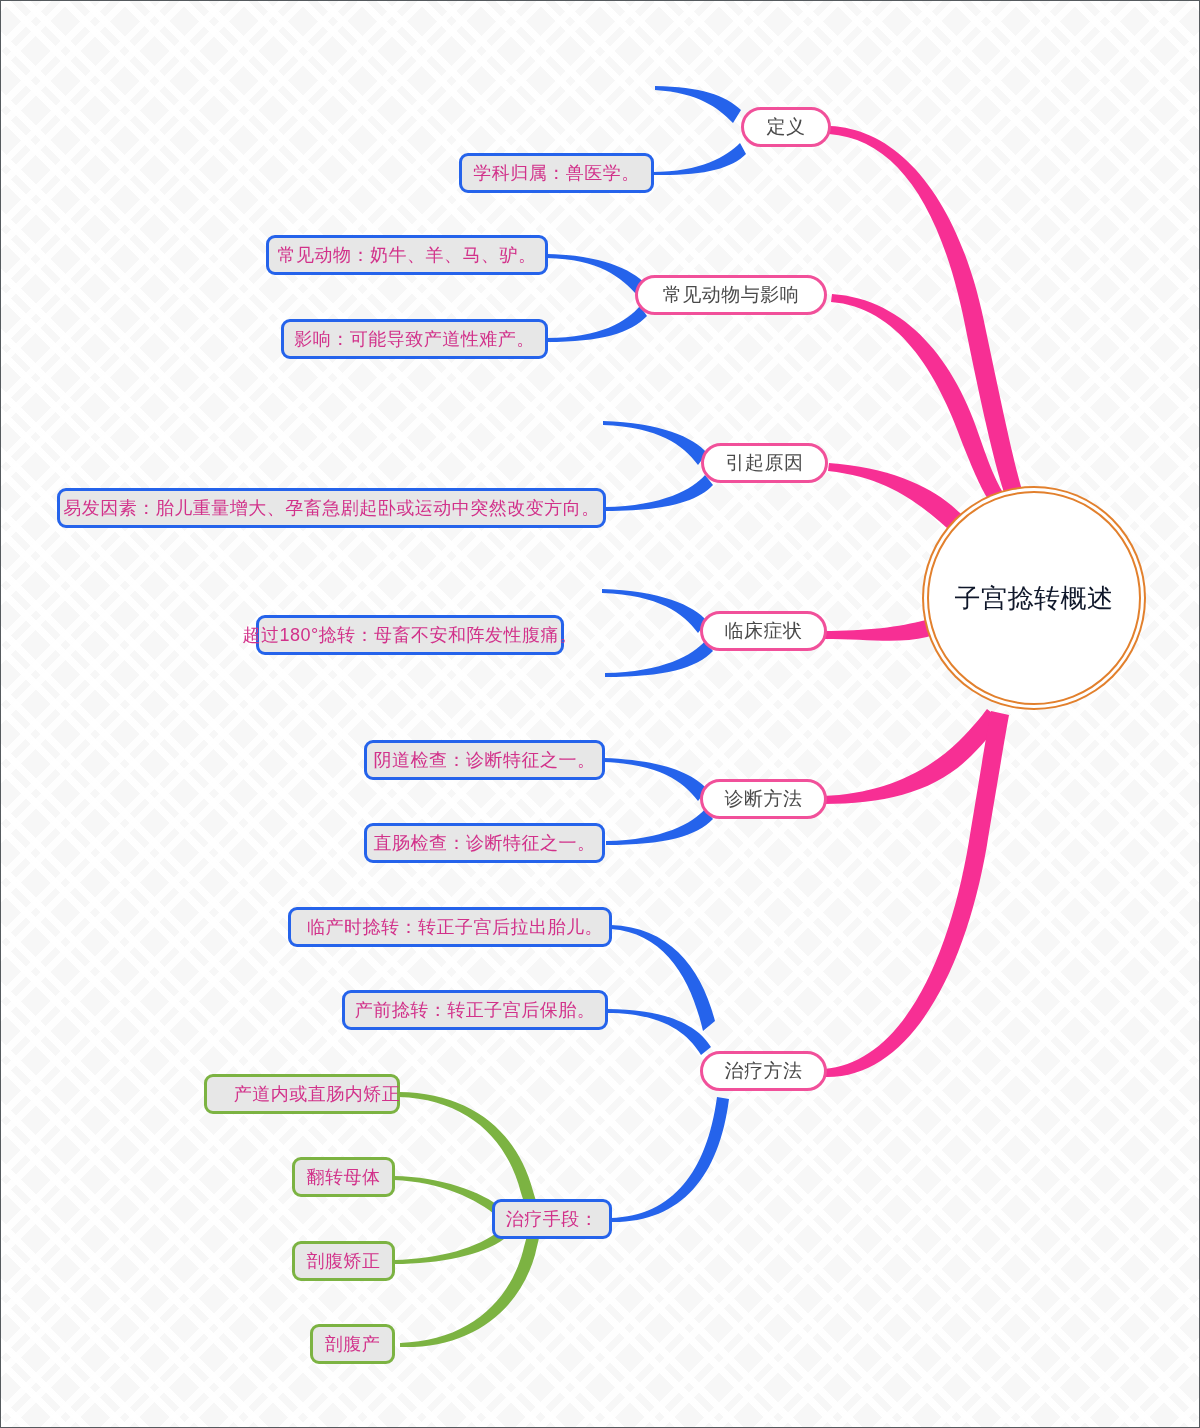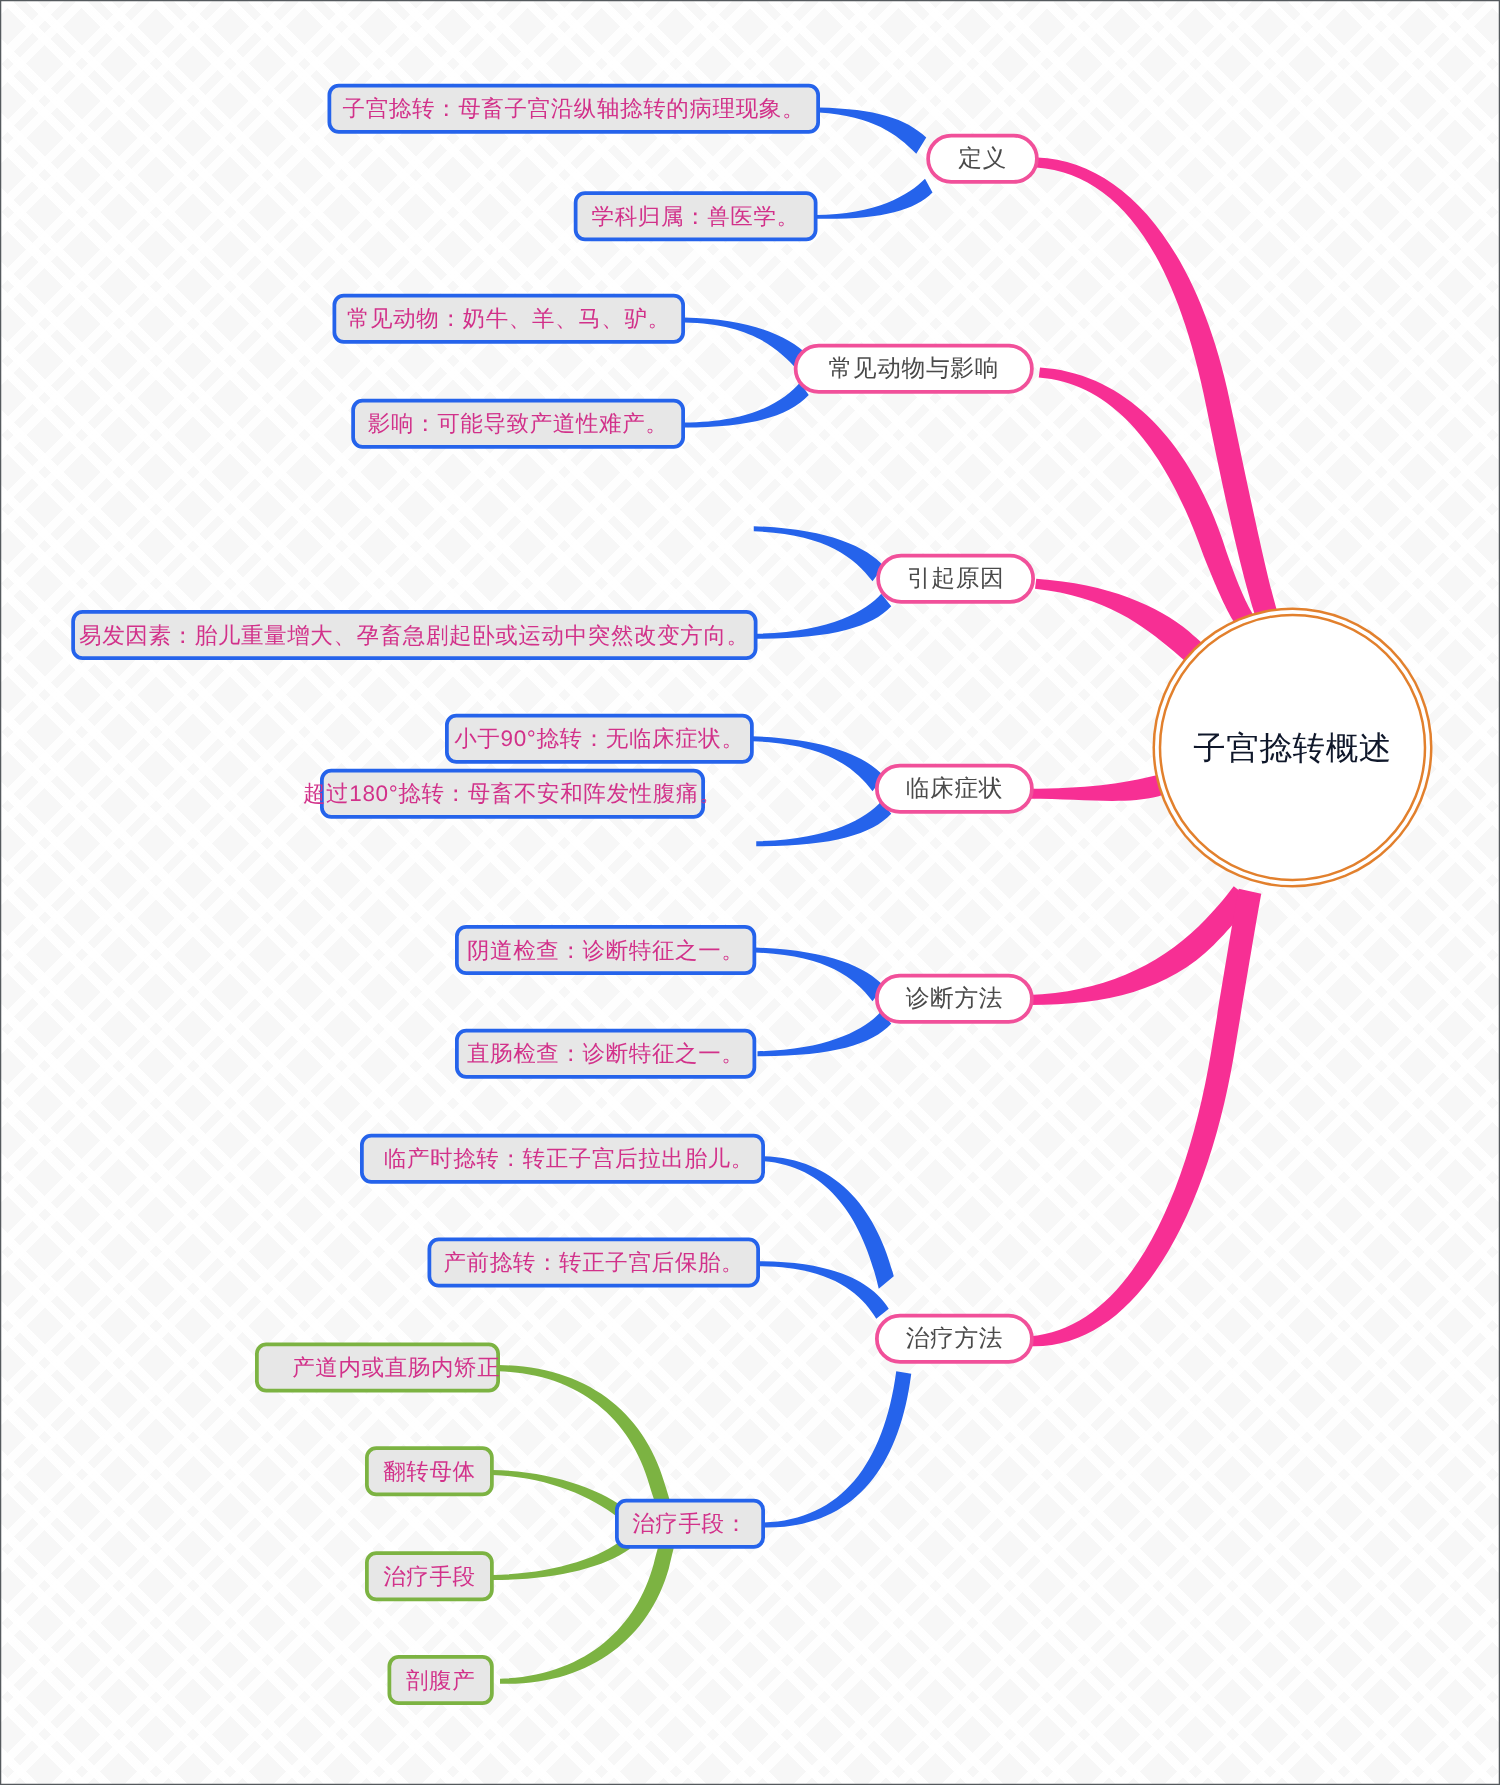--- a/index.html
+++ b/index.html
@@ -149,23 +149,20 @@
     </g>
   </svg>
 
   <div class="node root-node" style="left:926px; top:490px; width:214px; height:214px;">
     <span>子宫捻转概述</span>
   </div>
 
   <div class="node branch-node" style="left:740px; top:106px; width:90px; height:40px;">
     <span>定义</span>
   </div>
-  <div class="node leaf-node" style="left:261px; top:66px; width:394px; height:40px;">
-    <span>子宫捻转：母畜子宫沿纵轴捻转的病理现象。</span>
-  </div>
   <div class="node leaf-node" style="left:458px; top:152px; width:195px; height:40px;">
     <span>学科归属：兽医学。</span>
   </div>
 
   <div class="node branch-node" style="left:634px; top:274px; width:192px; height:40px;">
     <span>常见动物与影响</span>
   </div>
   <div class="node leaf-node" style="left:265px; top:234px; width:282px; height:40px;">
     <span>常见动物：奶牛、羊、马、驴。</span>
   </div>
@@ -176,23 +173,20 @@
   <div class="node branch-node" style="left:700px; top:442px; width:127px; height:40px;">
     <span>引起原因</span>
   </div>
   <div class="node leaf-node" style="left:56px; top:487px; width:549px; height:40px;">
     <span>易发因素：胎儿重量增大、孕畜急剧起卧或运动中突然改变方向。</span>
   </div>
 
   <div class="node branch-node" style="left:699px; top:610px; width:127px; height:40px;">
     <span>临床症状</span>
   </div>
-  <div class="node leaf-node" style="left:355px; top:570px; width:247px; height:40px;">
-    <span>小于90°捻转：无临床症状。</span>
-  </div>
   <div class="node leaf-node" style="left:255px; top:614px; width:308px; height:40px;">
     <span>超过180°捻转：母畜不安和阵发性腹痛。</span>
   </div>
 
   <div class="node branch-node" style="left:699px; top:778px; width:127px; height:40px;">
     <span>诊断方法</span>
   </div>
   <div class="node leaf-node" style="left:363px; top:739px; width:241px; height:40px;">
     <span>阴道检查：诊断特征之一。</span>
   </div>
@@ -213,19 +207,19 @@
     <span>治疗手段：</span>
   </div>
 
   <div class="node subleaf-node" style="left:203px; top:1073px; width:196px; height:40px;padding-left:44px;">
     <span>产道内或直肠内矫正</span>
   </div>
   <div class="node subleaf-node" style="left:291px; top:1156px; width:103px; height:40px;">
     <span>翻转母体</span>
   </div>
   <div class="node subleaf-node" style="left:291px; top:1240px; width:103px; height:40px;">
-    <span>治疗手段</span>
+    <span>剖腹矫正</span>
   </div>
   <div class="node subleaf-node" style="left:309px; top:1323px; width:85px; height:40px;">
     <span>剖腹产</span>
   </div>
 
 </div>
 
 </body></html>

